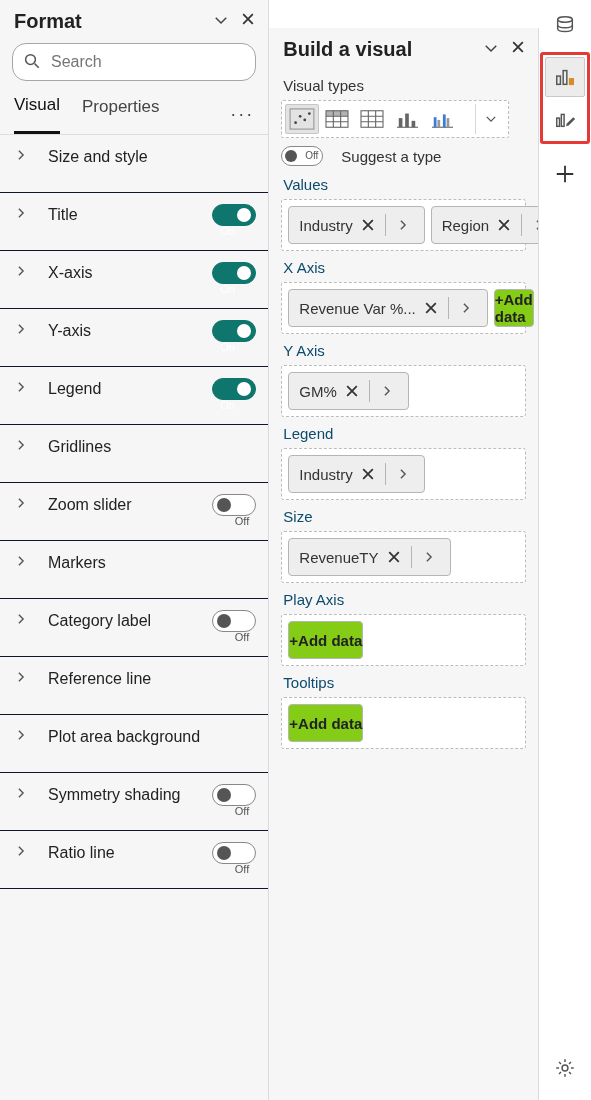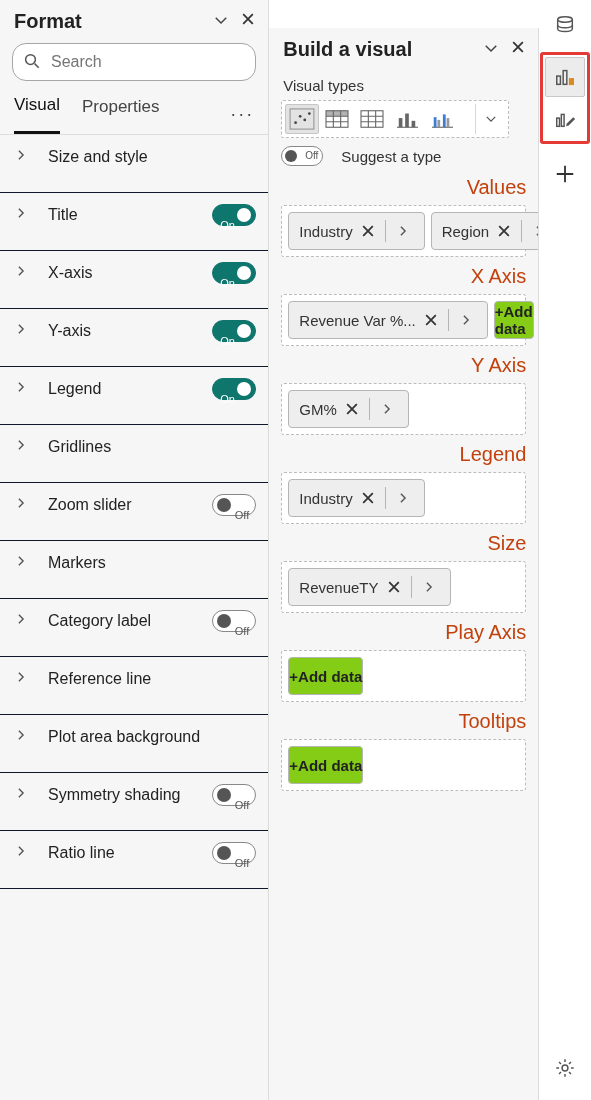--- a/index.html
+++ b/index.html
@@ -159,21 +159,21 @@
   }
   .toggle.on {
     background: #0f766e;
     border-color: #0f766e;
   }
   .toggle.on .knob {
     background: #fff;
     left: auto; right: 4px;
   }
   .toggle-txt-on, .toggle-txt-off {
-    position: absolute; font-size: 11px; top: 14px;
+    position: absolute; font-size: 11px; top: 20px;
   }
   .toggle-txt-on { left: 7px; color: #fff; }
   .toggle-txt-off { right: 6px; color: #555; }
 
   
   .build-body { padding: 6px 12px 20px 12px; background: #f6f6f6; overflow-y: auto; flex:1; }
   .vt-label { font-size: 15px; color: #333; margin: 6px 0 6px 2px; }
   .vt-row {
     display: flex;
     align-items: center;
@@ -209,21 +209,21 @@
     position: relative;
     background: #fff;
   }
   .mini-toggle .k {
     position: absolute; width: 12px; height: 12px; border-radius: 50%;
     background: #555; top: 3px; left: 3px;
   }
   .mini-toggle .t { position: absolute; font-size: 10px; right: 4px; top: 3px; color: #555; }
   .suggest-label { font-size: 15px; color: #333; }
 
-  .well-label { font-size: 20px; color: #c2410c; margin: 8px 0 6px 2px; text-align: right; }
+  .well-label { font-size: 15px; color: #0c4a6e; margin: 8px 0 6px 2px; }
   .well {
     border: 1px dashed #bcbcbc;
     border-radius: 3px;
     padding: 6px;
     background: #fff;
     display: flex;
     flex-direction: row;
     gap: 6px;
   }
   .pill {

